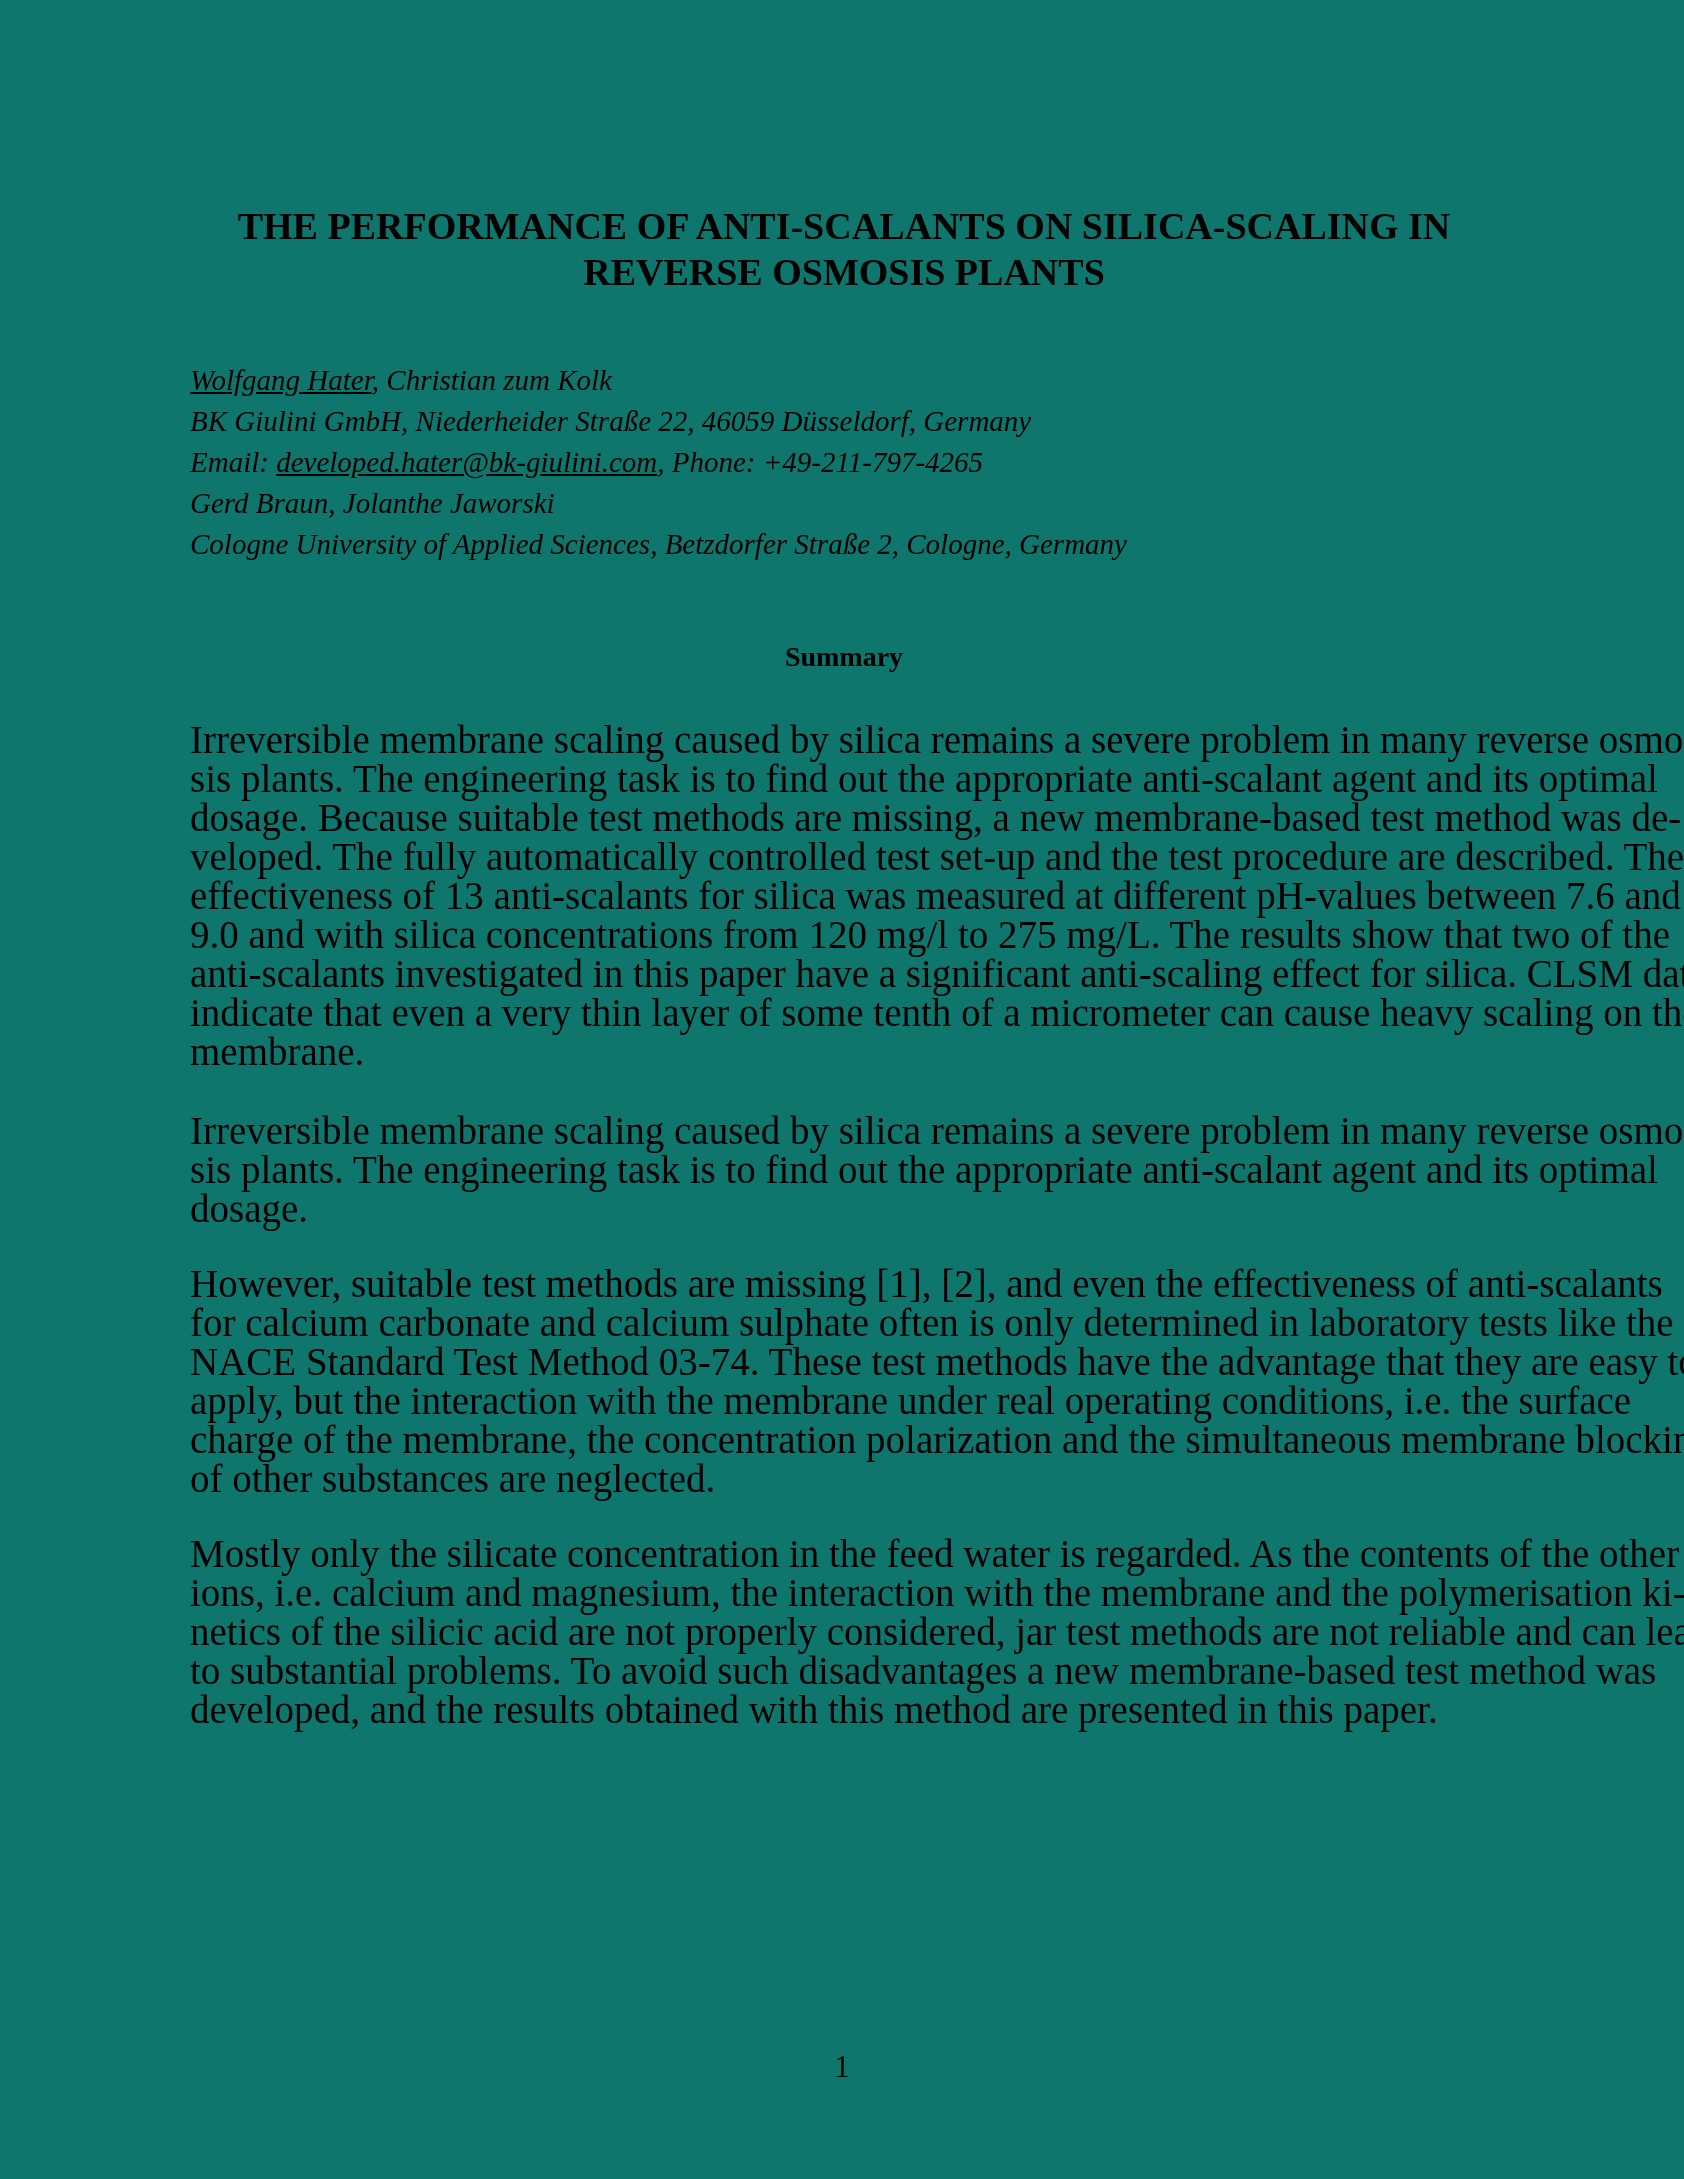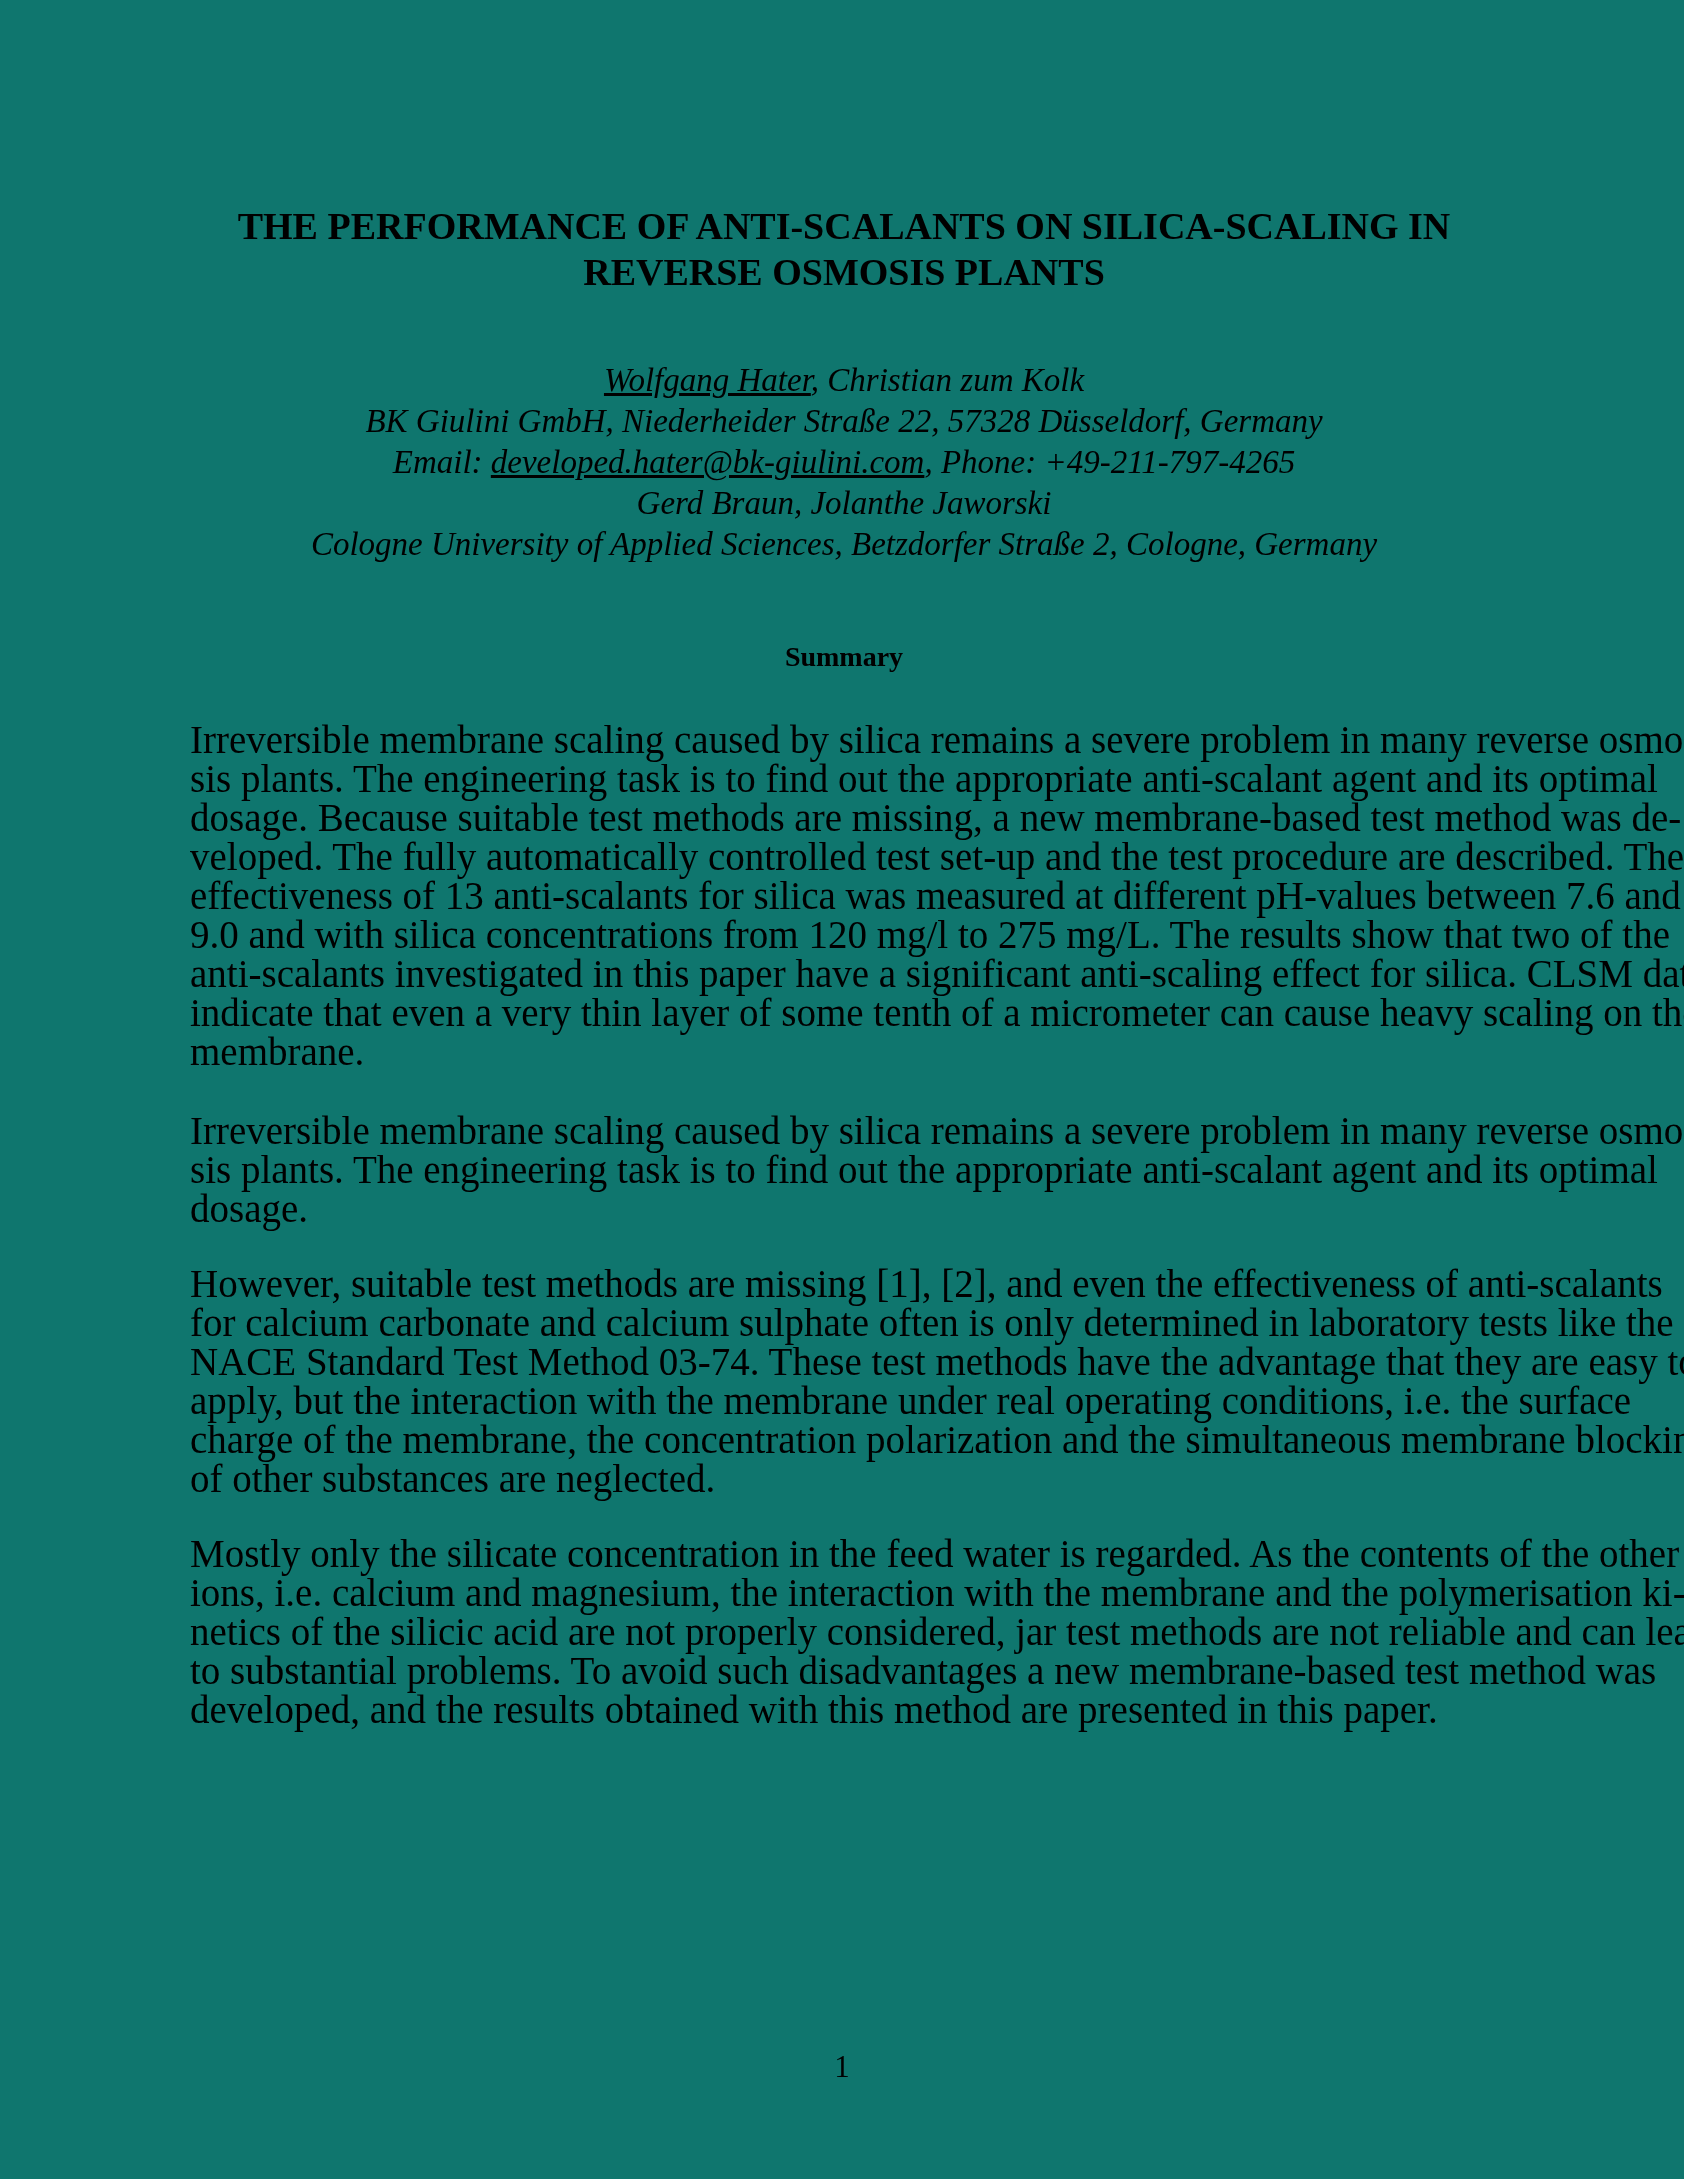--- a/index.html
+++ b/index.html
@@ -22,23 +22,22 @@
     margin: 0;
     font-size: 38px;
     line-height: 46px;
     font-weight: bold;
     text-align: center;
     white-space: pre-line;
   }
   .authors {
     margin-top: 65px;
     font-style: italic;
-    font-size: 33px;
+    font-size: 29px;
     line-height: 41px;
-    text-align: center;
   }
   .authors .line {
     white-space: pre;
   }
   .u {
     text-decoration: underline;
   }
   .section-heading {
     margin: 69px 0 0 0;
     font-size: 28px;
@@ -69,21 +68,21 @@
 </head>
 <body>
 
 <div class="page">
 
   <h1 class="title">THE PERFORMANCE OF ANTI-SCALANTS ON SILICA-SCALING IN
 REVERSE OSMOSIS PLANTS</h1>
 
   <div class="authors">
     <div class="line"><span class="u">Wolfgang Hater</span><span>, Christian zum Kolk</span></div>
-    <div class="line">BK Giulini GmbH, Niederheider Straße 22, 57328 Düsseldorf, Germany</div>
+    <div class="line">BK Giulini GmbH, Niederheider Straße 22, 46059 Düsseldorf, Germany</div>
     <div class="line"><span>Email: </span><span class="u">developed.hater@bk-giulini.com</span><span>, Phone: +49-211-797-4265</span></div>
     <div class="line">Gerd Braun, Jolanthe Jaworski</div>
     <div class="line">Cologne University of Applied Sciences, Betzdorfer Straße 2, Cologne, Germany</div>
   </div>
 
   <section>
     <h2 class="section-heading">Summary</h2>
     <p class="para">Irreversible membrane scaling caused by silica remains a severe problem in many reverse osmo-
 sis plants. The engineering task is to find out the appropriate anti-scalant agent and its optimal
 dosage. Because suitable test methods are missing, a new membrane-based test method was de-

